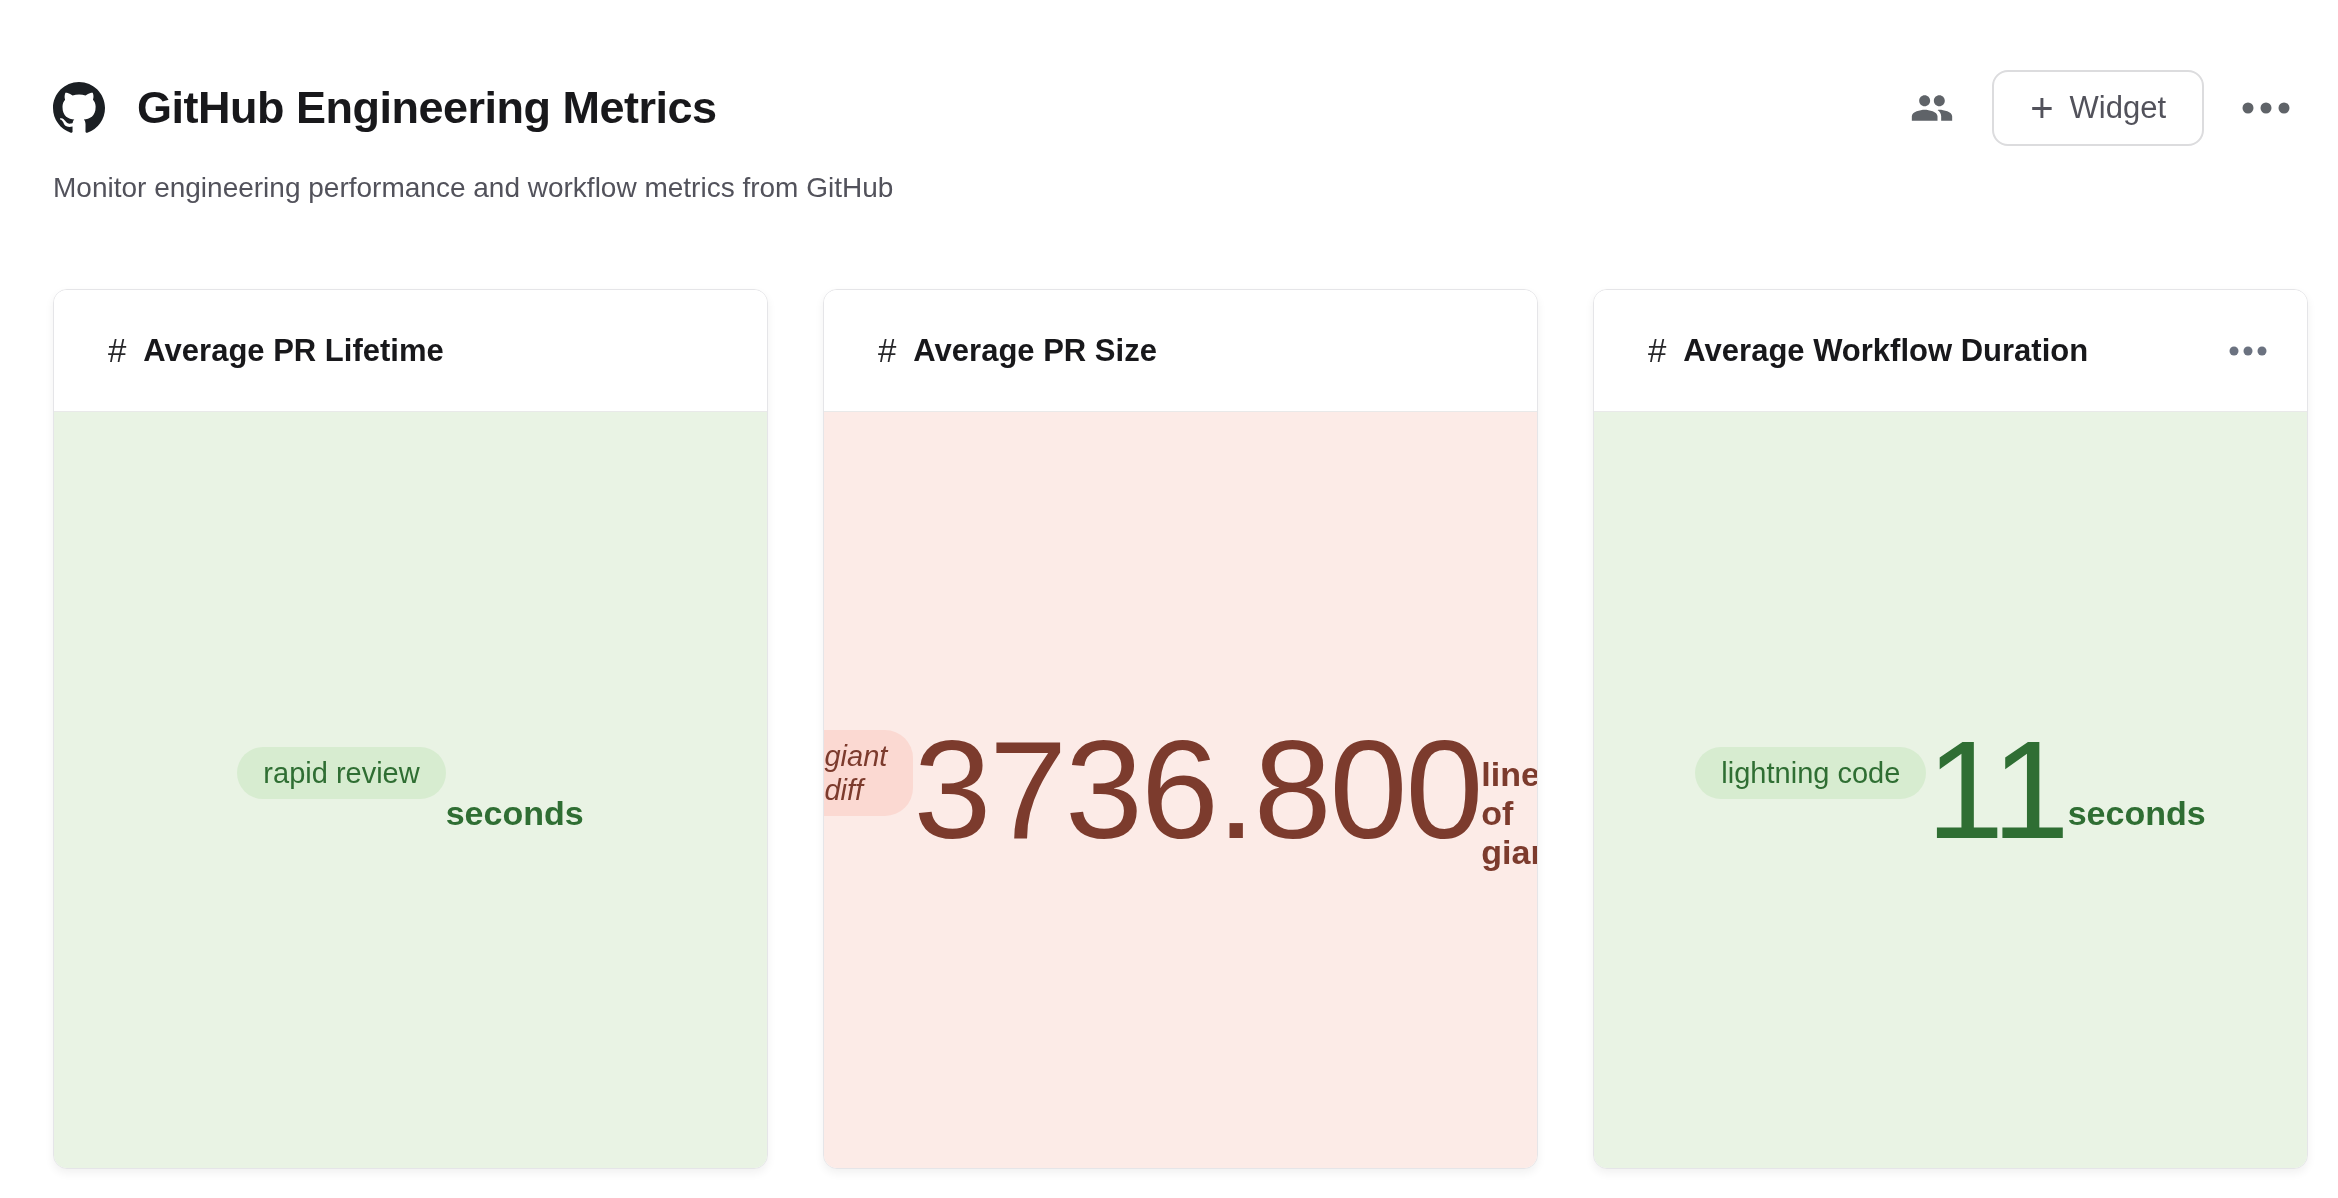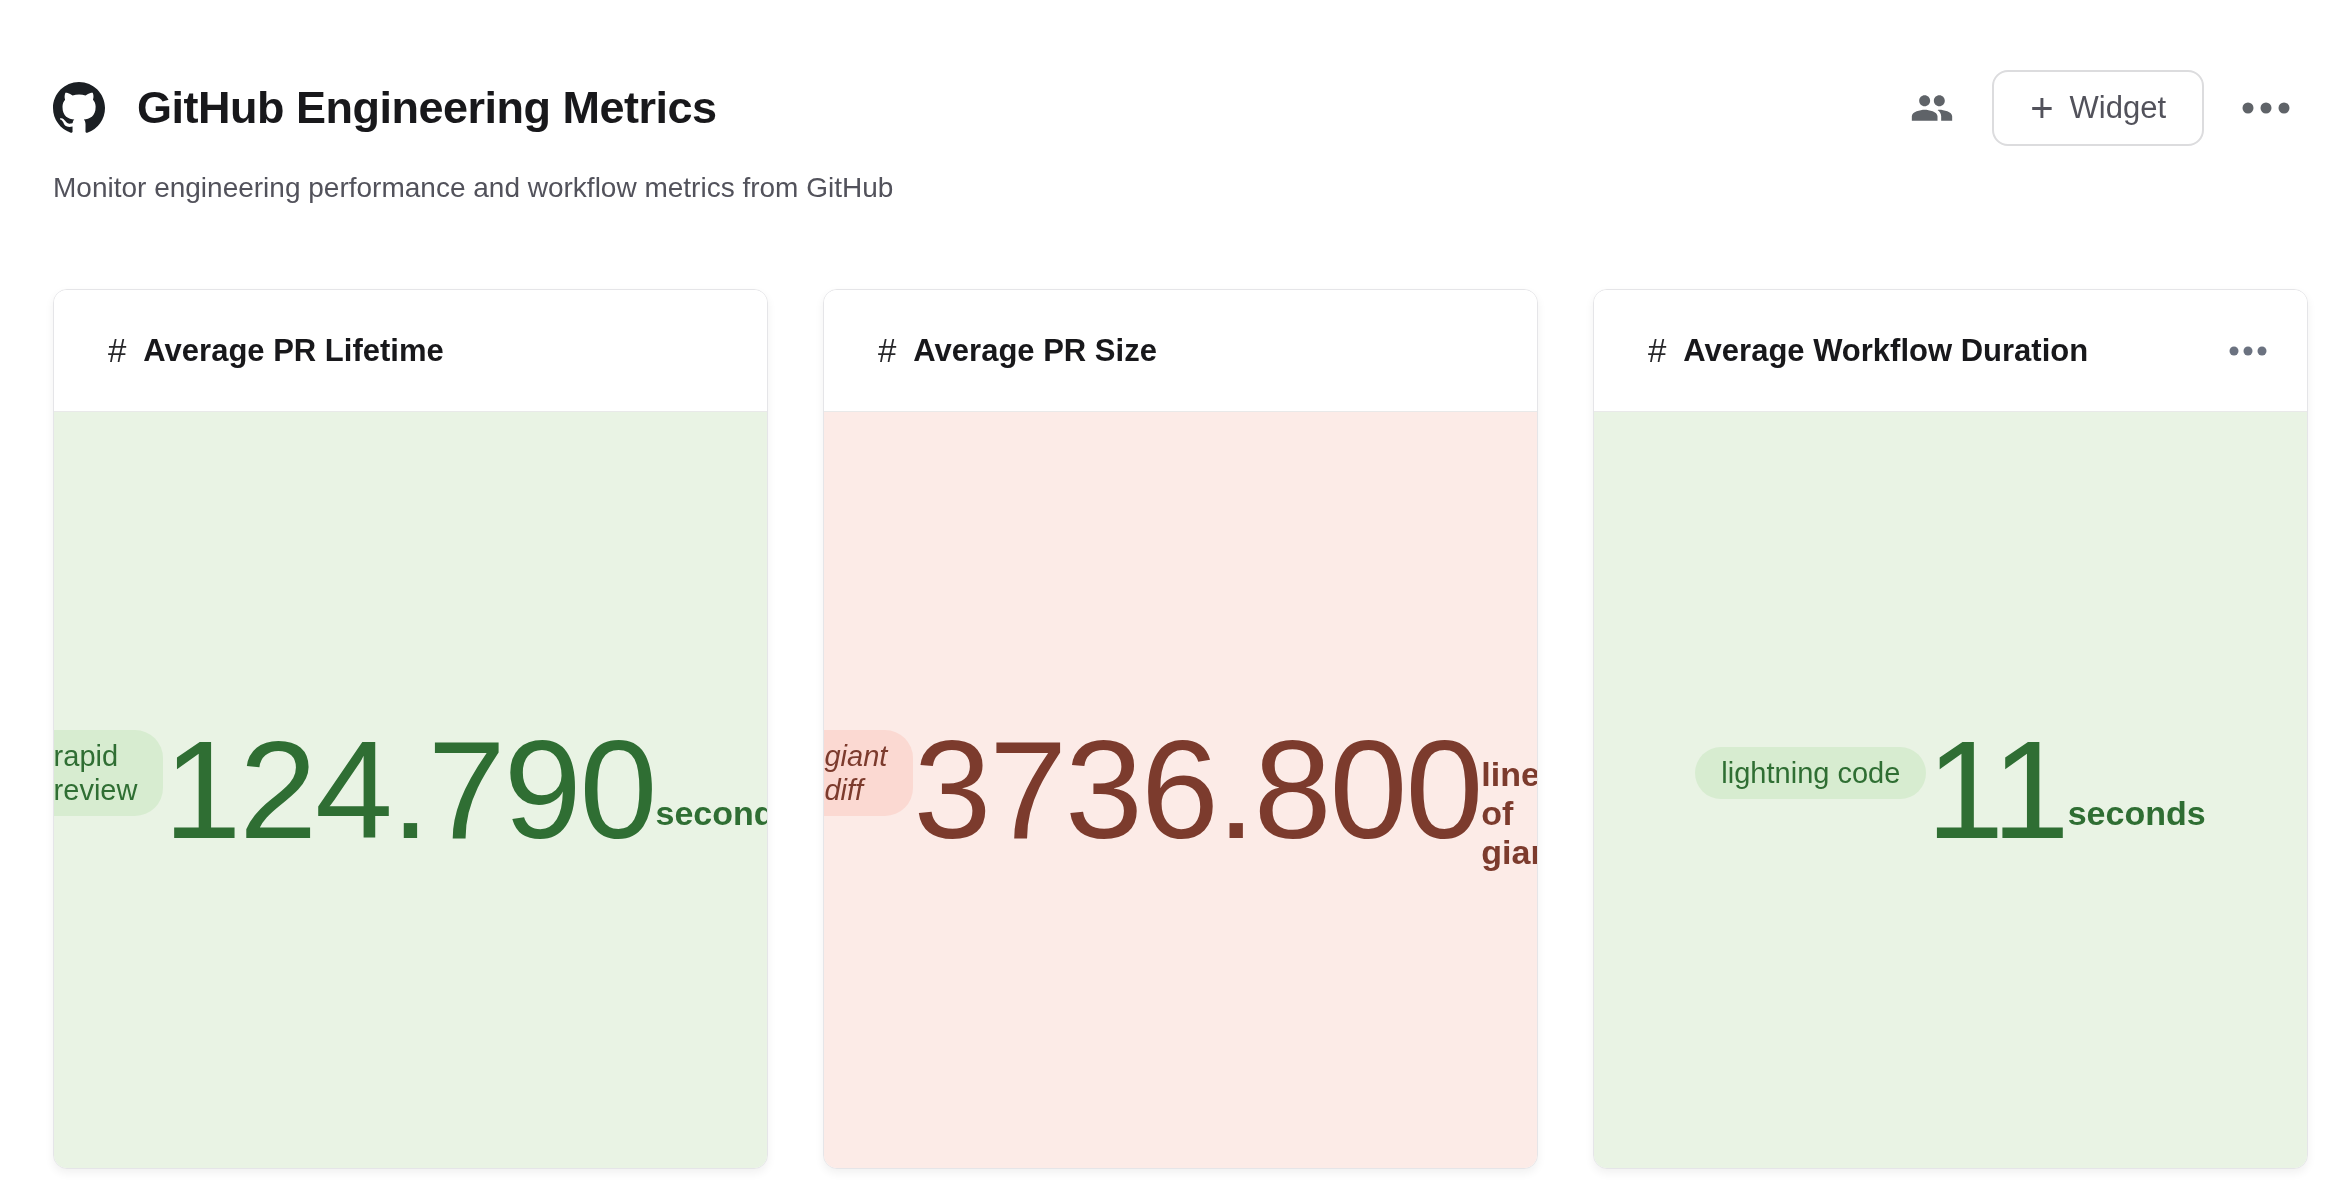--- a/index.html
+++ b/index.html
@@ -173,21 +173,20 @@
       <button class="icon-btn card-menu-btn" style="visibility: hidden;">
         <svg viewBox="0 0 38 10" aria-hidden="true">
             <circle cx="5" cy="5" r="4.5"></circle>
             <circle cx="19" cy="5" r="4.5"></circle>
             <circle cx="33" cy="5" r="4.5"></circle>
           </svg>
       </button>
     </div>
     <div class="card-body good">
       <span class="metric-badge">rapid review</span>
-      <div class="metric-value">124.790</div>
       <div class="metric-unit">seconds</div>
     </div>
   </article>
 
   <article class="card">
     <div class="card-header">
       <span class="hash-icon">#</span>
       <h2 class="card-title">Average PR Size</h2>
       <button class="icon-btn card-menu-btn" style="visibility: hidden;">
         <svg viewBox="0 0 38 10" aria-hidden="true">

